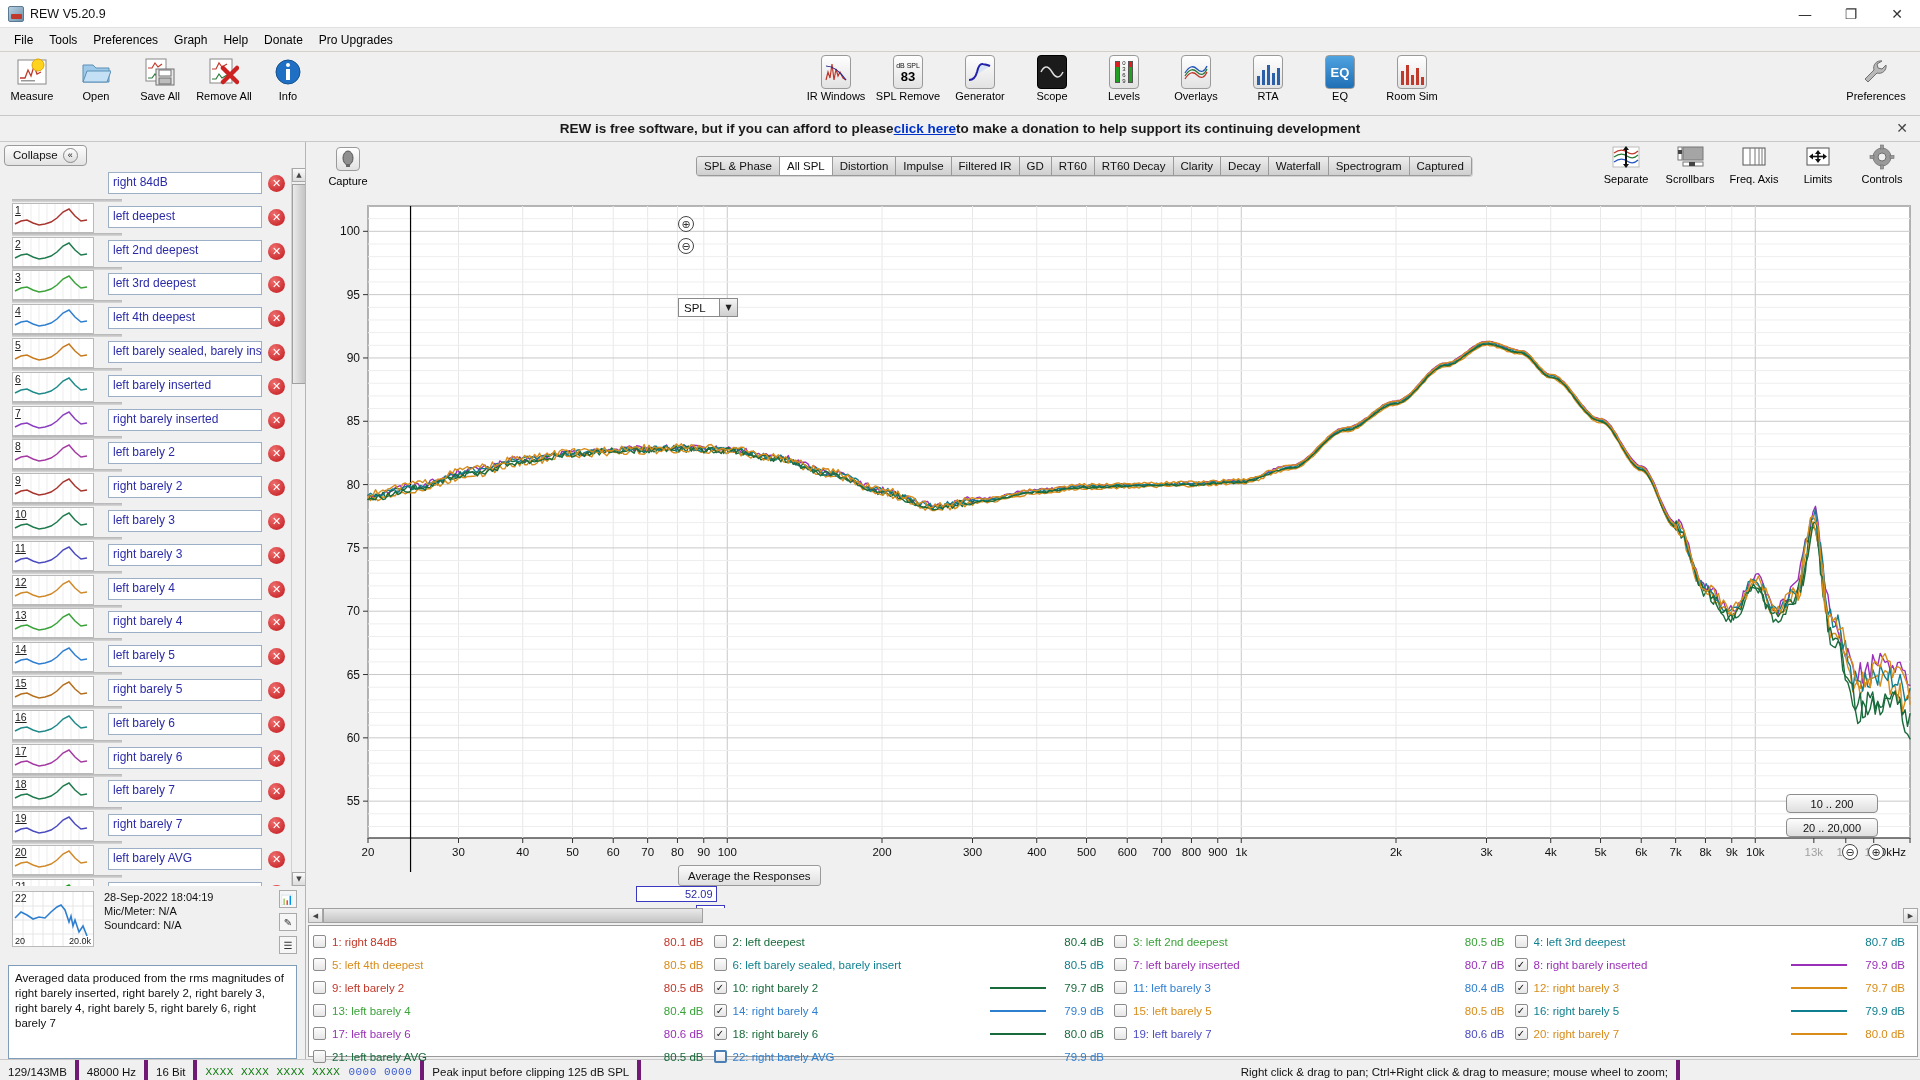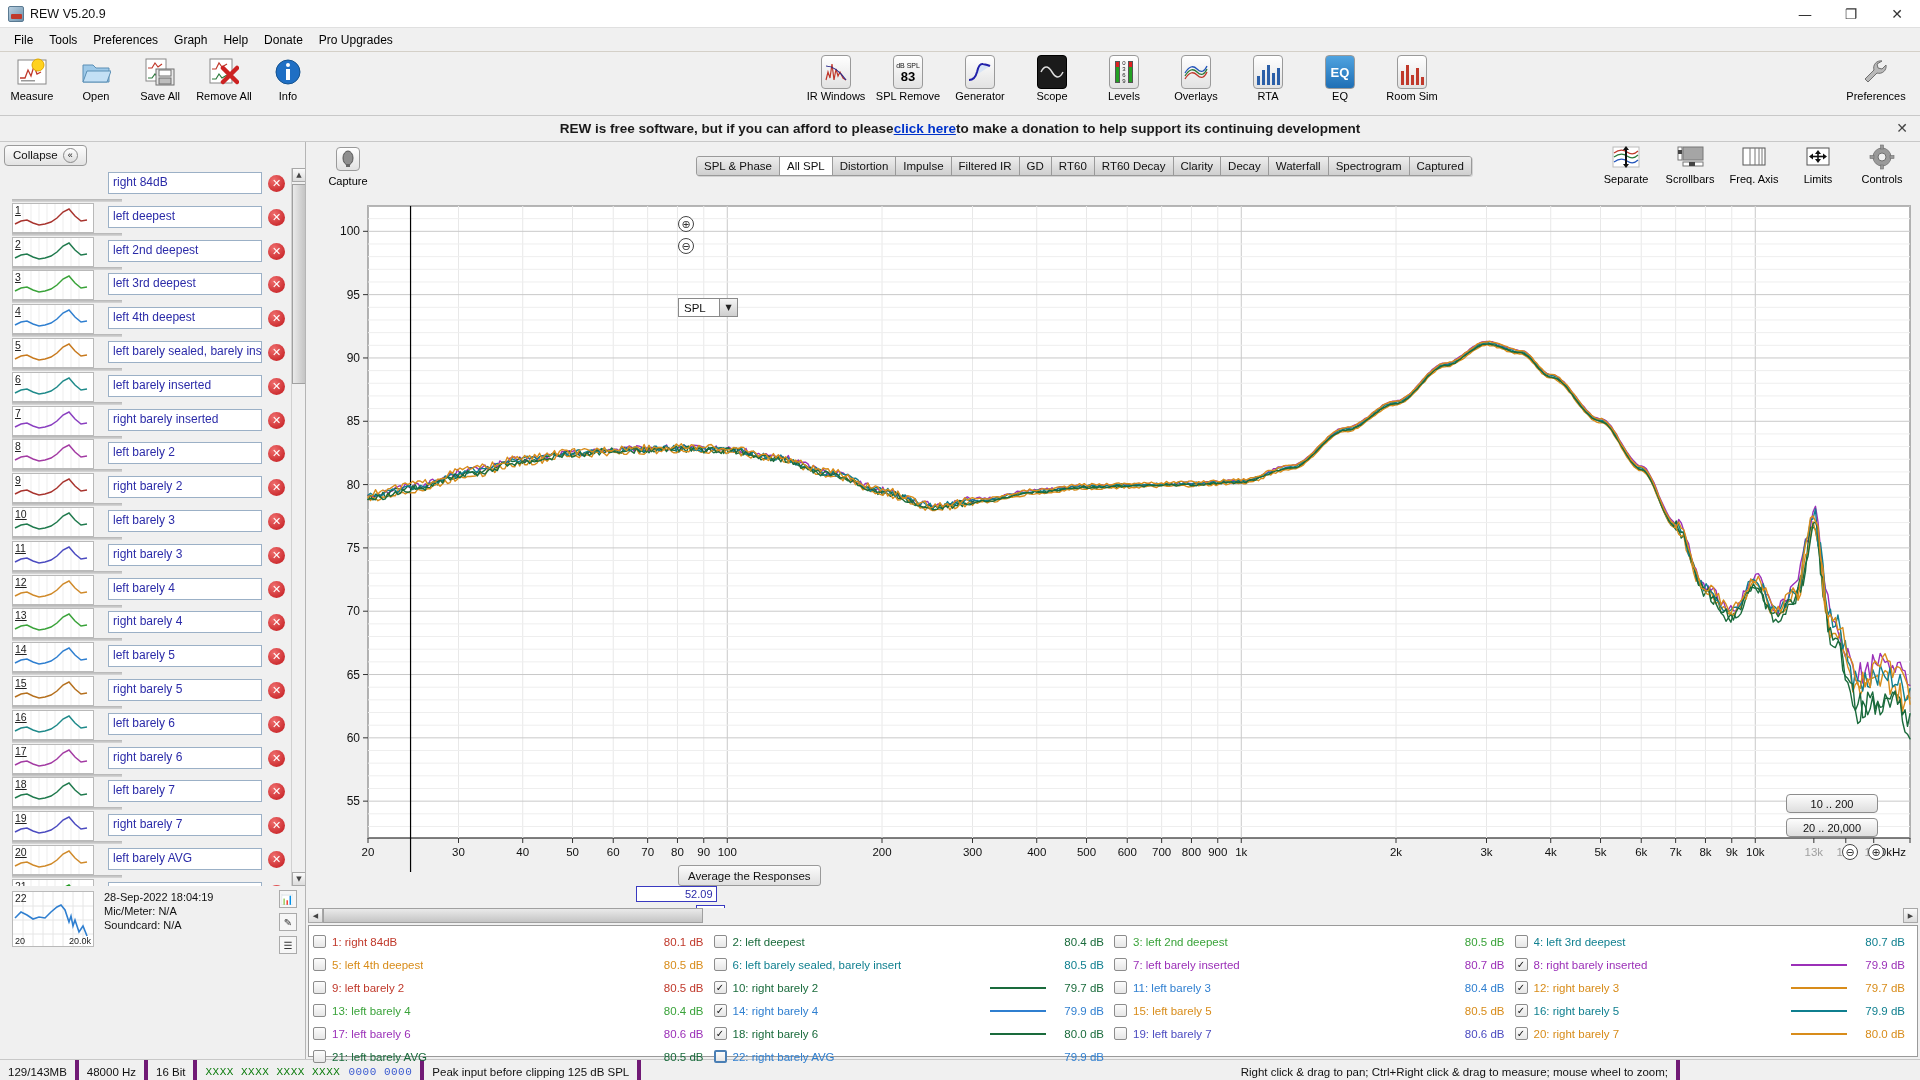--- a/index.html
+++ b/index.html
@@ -952,20 +952,21 @@
         <div>Mic/Meter: N/A</div>
         <div>Soundcard: N/A</div>
       </div>
       <div class="sel-icons">
         <div>📊</div>
         <div>✎</div>
         <div>☰</div>
       </div>
     </div>
 
+    <div id="meas-notes">Averaged data produced from the rms magnitudes of right barely inserted, right barely 2, right barely 3, right barely 4, right barely 5, right barely 6, right barely 7</div>
   </div>
 
   <div id="graphpanel">
 
     <div id="graph-toolbar">
       <div class="gt-btn" style="left:10px;top:2px;">
         <span class="ticon">
           <span class="icon-box" style="width:24px;height:24px;">
             <svg width="18" height="18" viewBox="0 0 18 18">
               <ellipse cx="9" cy="8" rx="5" ry="7" fill="#8f8f8f" stroke="#555"></ellipse>

